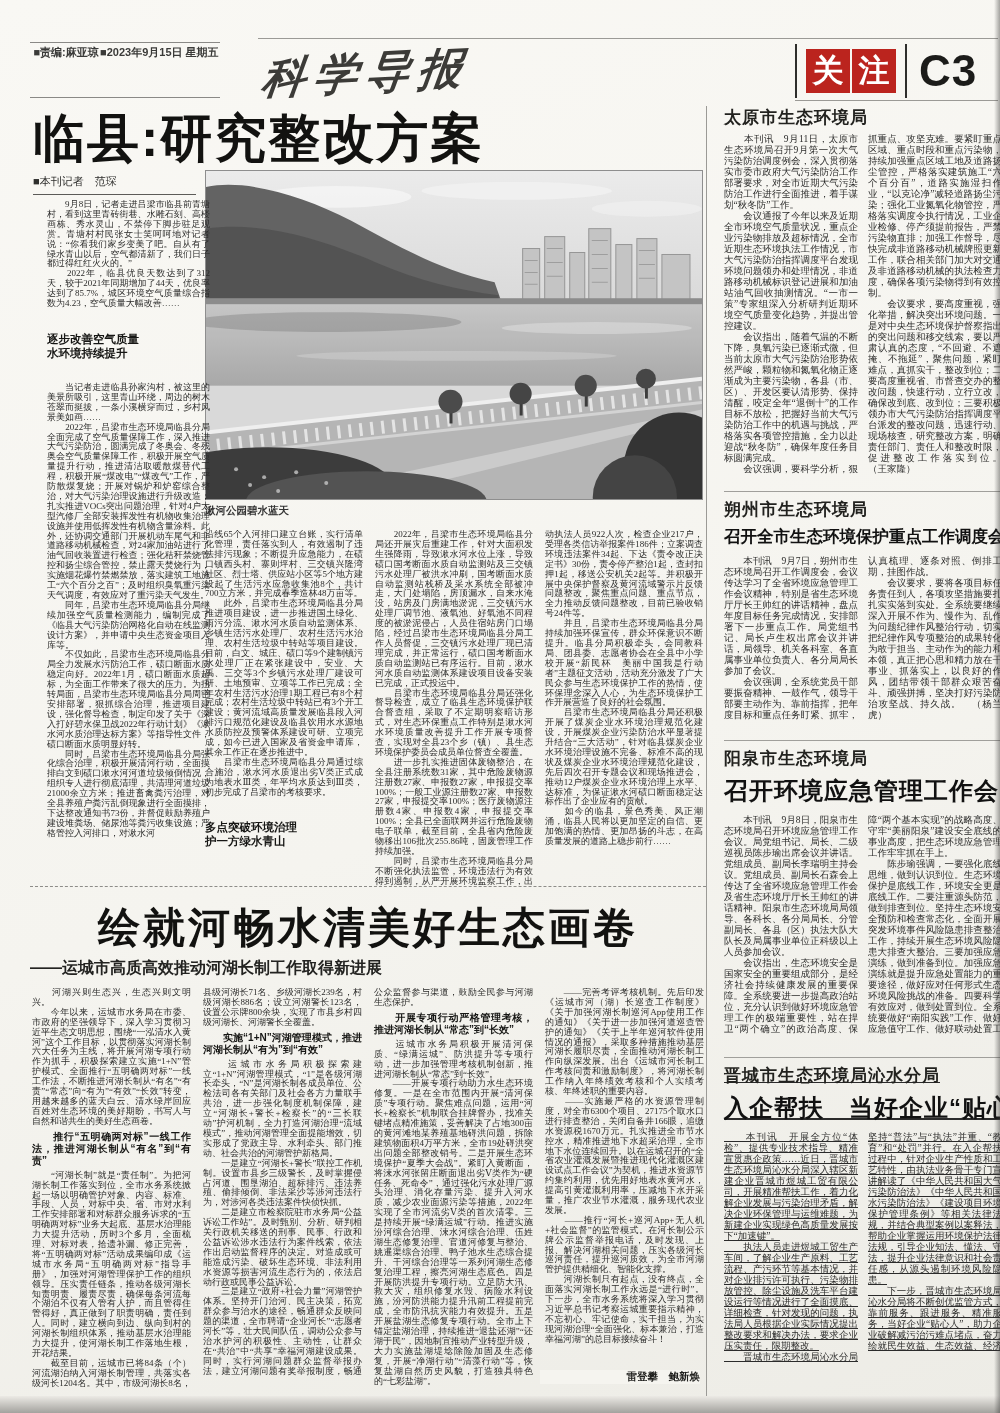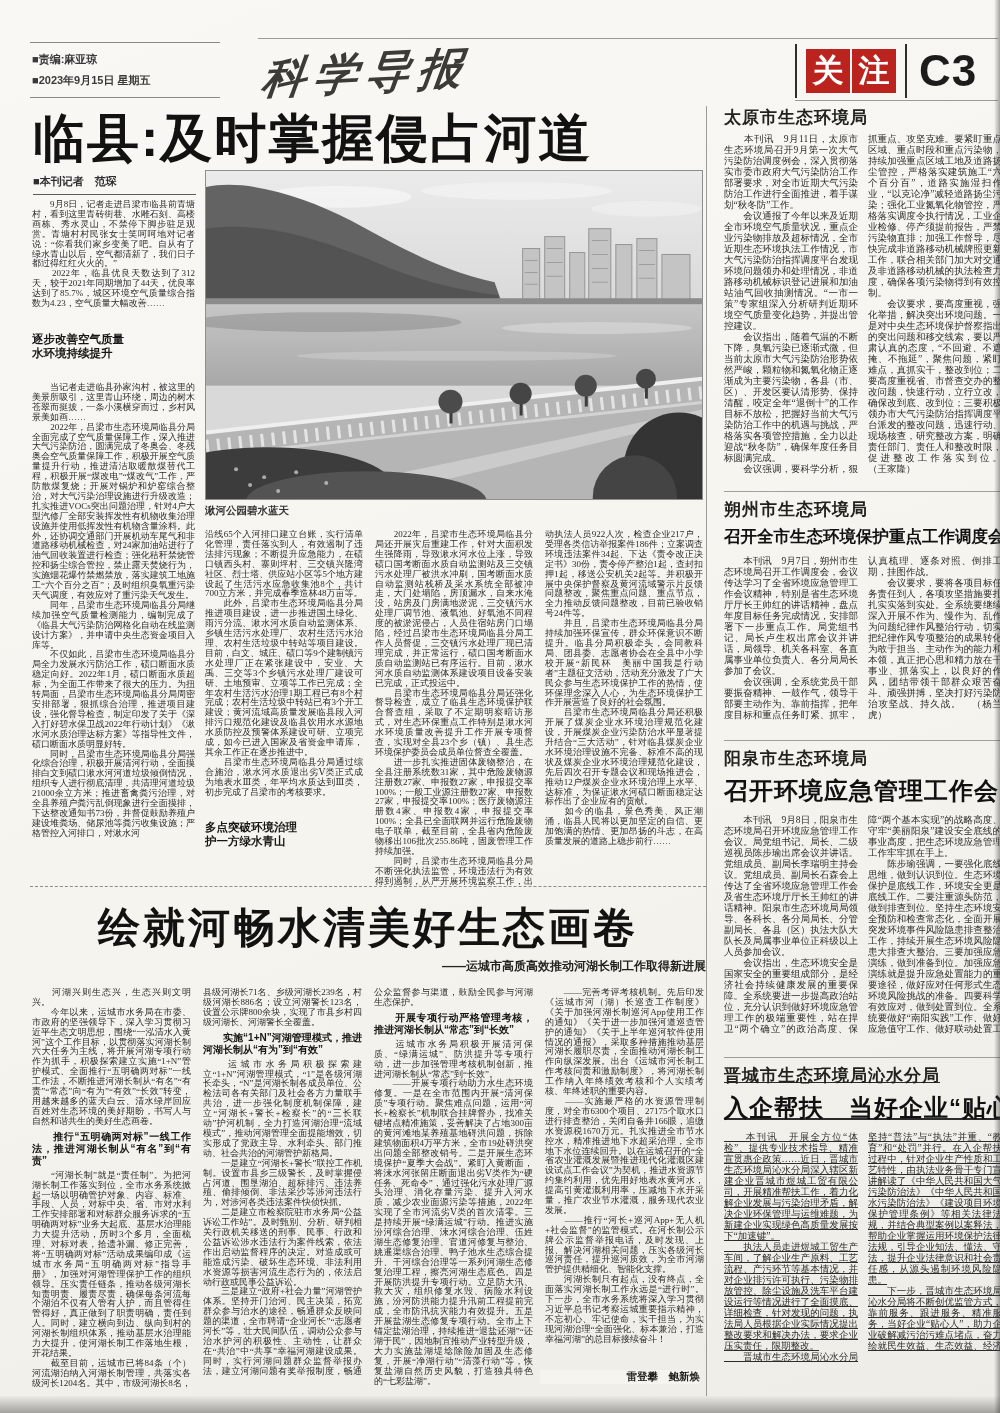--- a/index.html
+++ b/index.html
@@ -4,52 +4,52 @@
 <style>
   html,body{margin:0;padding:0;background:#93928e;}
   .page{position:relative;width:1000px;height:1413px;margin:0 auto;overflow:hidden;
     background:linear-gradient(160deg,#f9f8f4 0%,#f5f4ef 55%,#edece6 100%);
     font-family:"Liberation Serif","DejaVu Serif",serif;color:#2b2b2b;}
   .abs{position:absolute;}
   .hairline{background:#9b9a96;}
   
   .meta-box{left:30px;top:42px;width:190px;height:56px;border-top:1px solid #8a8986;border-bottom:1px solid #8a8986;
     font-family:"Liberation Sans","DejaVu Sans",sans-serif;font-size:11px;font-weight:bold;color:#3a3a38;
-    display:flex;flex-direction:column;justify-content:space-evenly;padding:2px 0 2px 2px;box-sizing:border-box;}
+    display:flex;flex-direction:row;justify-content:space-evenly;padding:2px 0 2px 2px;box-sizing:border-box;}
   .masthead{left:262px;top:44px;font-family:"DejaVu Serif","Liberation Serif",serif;font-style:italic;font-weight:bold;
     font-size:44px;color:#3c3b38;letter-spacing:8px;transform:rotate(-3deg) skewX(-10deg);}
   .top-rule{left:258px;top:38px;width:740px;height:1px;}
   .badge-wrap{left:795px;top:44px;height:54px;display:flex;align-items:center;}
   .vline{width:2px;height:54px;background:#2e2e2c;}
   .badge{display:flex;margin:0 8px;}
   .badge span{width:44px;height:44px;margin:0 1px;background:#bb241e;color:#fff;display:flex;align-items:center;justify-content:center;
     font-family:"Liberation Sans","DejaVu Sans",sans-serif;font-weight:900;font-size:31px;}
   .pageno{font-family:"Liberation Sans","DejaVu Sans",sans-serif;font-weight:bold;font-size:44px;color:#1c1c1a;margin-left:12px;letter-spacing:1px;}
   .badge-underline{left:795px;top:100px;width:203px;height:1px;}
   
   .main-headline{left:33px;top:104px;width:660px;font-family:"Liberation Sans","DejaVu Sans",sans-serif;
     font-weight:900;font-size:52px;color:#121210;letter-spacing:2px;white-space:nowrap;}
-  .byline{left:33px;top:174px;width:163px;font-family:"Liberation Sans","DejaVu Sans",sans-serif;font-size:11px;font-weight:bold;
+  .byline{left:33px;top:174px;width:163px;font-family:"Liberation Sans","DejaVu Sans",sans-serif;font-size:11px;font-weight:normal;
     color:#2e2e2c;border-bottom:1px solid #5c5b58;padding-bottom:5px;}
   .photo{left:205px;top:170px;width:498px;height:330px;border:1px solid #8f8e8a;box-sizing:border-box;background:#dcdbd7;
     filter:grayscale(1) contrast(.98);}
   .photo svg{display:block;width:100%;height:100%;}
   .caption{left:205px;top:504px;width:498px;text-align:left;font-family:"Liberation Sans","DejaVu Sans",sans-serif;
     font-size:10.5px;font-weight:bold;color:#333;}
-  .mcol1{left:32px;top:200px;width:163px;height:680px;overflow:hidden;}
+  .mcol1{left:47px;top:200px;width:163px;height:680px;overflow:hidden;}
   .mcols{left:205px;top:530px;width:498px;height:358px;overflow:hidden;column-count:3;column-gap:12px;column-fill:auto;}
   .mbody{font-size:9px;line-height:9.9px;text-align:justify;white-space:pre-line;color:#2b2b2a;}
   .inhead{font-family:"Liberation Sans","DejaVu Sans",sans-serif;font-weight:bold;color:#161614;
     font-size:11.5px;line-height:14px;margin:23px 0;white-space:pre-line;}
   
   .feature-divider{left:30px;top:886px;width:676px;height:0;border-top:1px dashed #8d8c88;}
   .feature-headline{left:30px;top:900px;width:676px;text-align:center;font-family:"Liberation Serif","DejaVu Serif",serif;
     font-weight:900;font-size:42px;color:#121210;letter-spacing:3px;}
-  .feature-subtitle{left:30px;top:958px;width:676px;text-align:right;font-family:"Liberation Sans","DejaVu Sans",sans-serif;
-    font-weight:bold;font-size:12px;color:#232321;}
+  .feature-subtitle{left:30px;top:958px;width:676px;text-align:left;font-family:"Liberation Sans","DejaVu Sans",sans-serif;
+    font-weight:bold;font-size:16px;color:#232321;}
   .fcols{left:32px;top:988px;width:672px;height:404px;overflow:hidden;column-count:4;column-gap:12px;column-fill:auto;}
   .fbody{font-size:9px;line-height:9.9px;text-align:justify;white-space:pre-line;color:#2b2b2a;}
   .fhead{font-family:"Liberation Sans","DejaVu Sans",sans-serif;font-weight:bold;color:#161614;
     font-size:10px;line-height:12px;margin:4px 0;white-space:pre-line;text-align:justify;}
   .fsig{left:540px;top:1370px;width:160px;text-align:right;font-family:"Liberation Sans","DejaVu Sans",sans-serif;
     font-weight:bold;font-size:10.5px;color:#1f1f1d;background:rgba(245,244,239,.9);}
   
   .vdivider{left:706px;top:106px;width:1px;height:1290px;}
   .side{left:724px;top:100px;width:278px;}
   .side-article{padding:6px 0 12px 0;border-bottom:1px solid #a09f9b;}
@@ -79,21 +79,21 @@
     <div class="vline"></div>
     <div class="badge">
       <span>关</span>
       <span>注</span>
     </div>
     <div class="vline"></div>
     <div class="pageno">C3</div>
   </div>
   <div class="abs badge-underline hairline"></div>
 
-  <h1 class="abs main-headline" style="margin:0;">临县:及时掌握侵占河道</h1>
+  <h1 class="abs main-headline" style="margin:0;">临县:研究整改方案</h1>
   <div class="abs byline">■本刊记者　范琛</div>
 
   <div class="abs photo">
     <svg viewBox="0 0 495 330" preserveAspectRatio="none">
       <defs>
         <linearGradient id="sky" x1="0" y1="0" x2="0" y2="1">
           <stop offset="0" stop-color="#ededeb"></stop>
             <stop offset="1" stop-color="#d6d6d2"></stop>
         </linearGradient>
         <linearGradient id="water" x1="0" y1="0" x2="0" y2="1">

